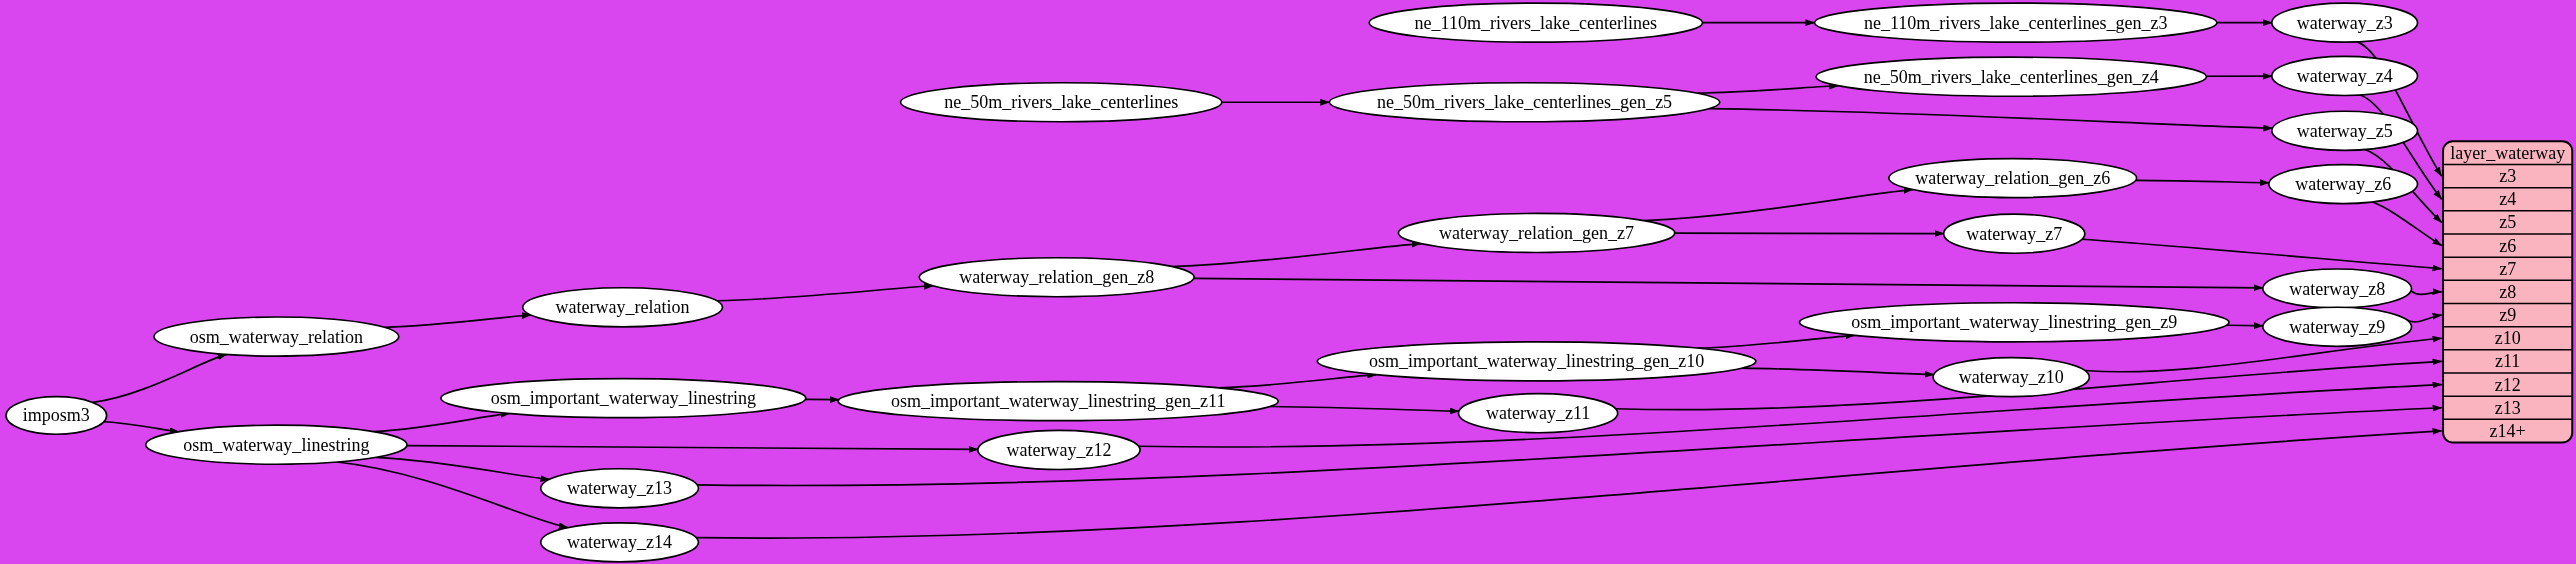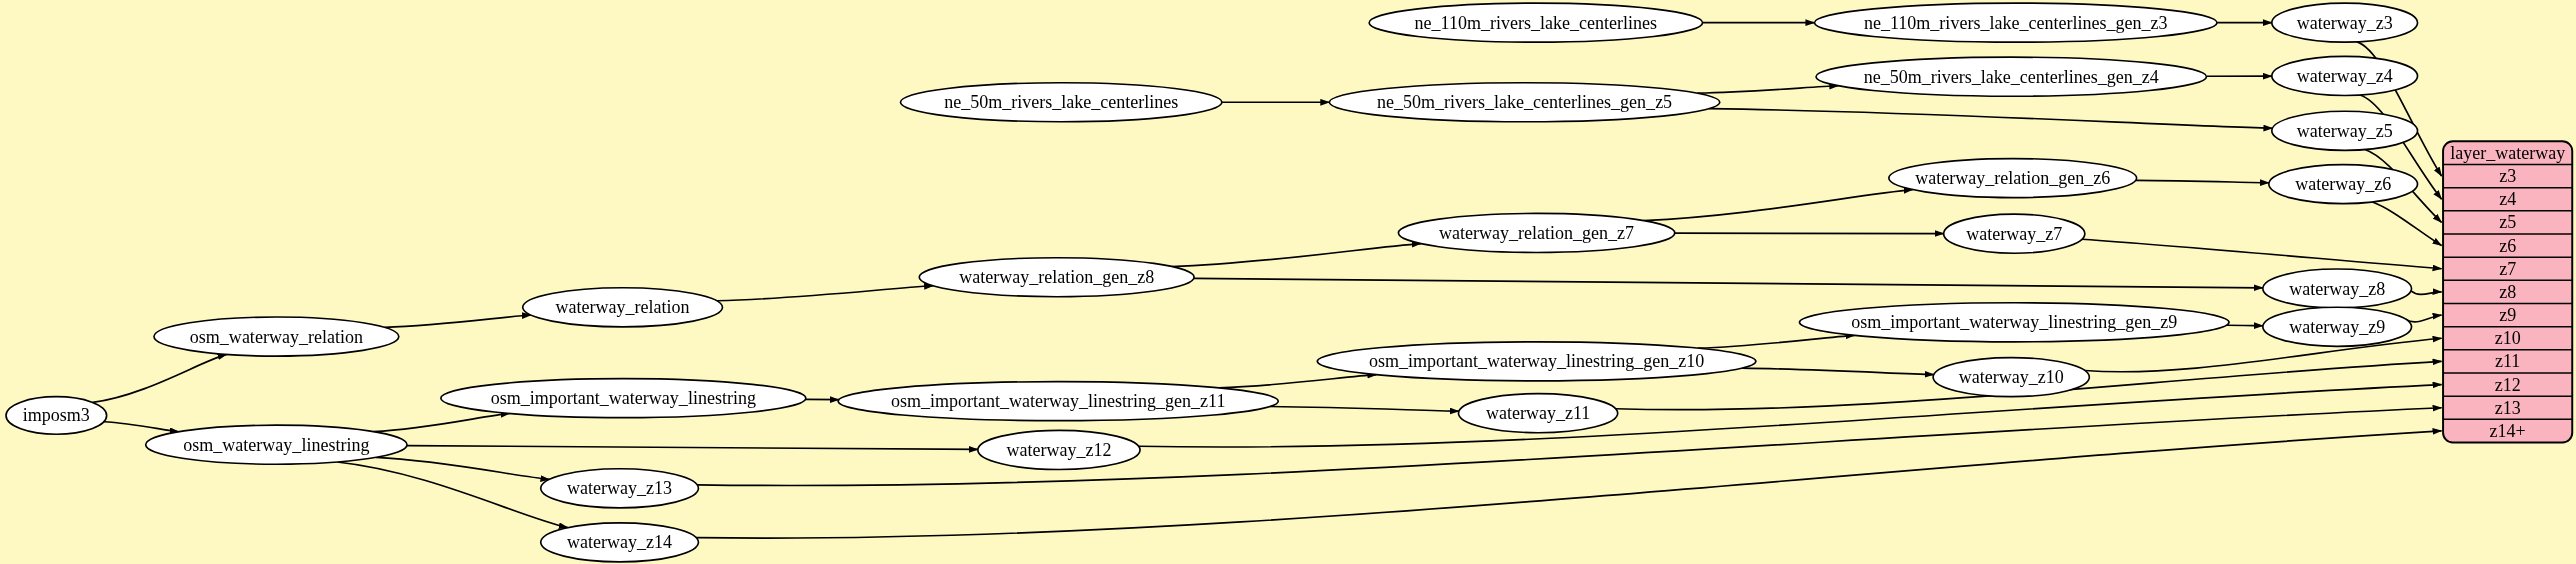--- a/index.html
+++ b/index.html
@@ -1,16 +1,16 @@
 <!DOCTYPE html>
 <html style="font-size:12px"><head>
 <meta charset="utf-8">
 <style>
   html,body { margin:0; padding:0; background:#ffffff; }
-  #canvas { position:relative; width:2576px; height:565px; background:#fef9c3; overflow:hidden; }
+  #canvas { position:relative; width:2576px; height:565px; background:#d946ef; overflow:hidden; }
   svg text {
     font-family: "Liberation Serif", "DejaVu Serif", serif;
     font-size: 24px;
     fill: #000000;
     text-anchor: middle;
   }
 </style>
 </head>
 <body>
 

